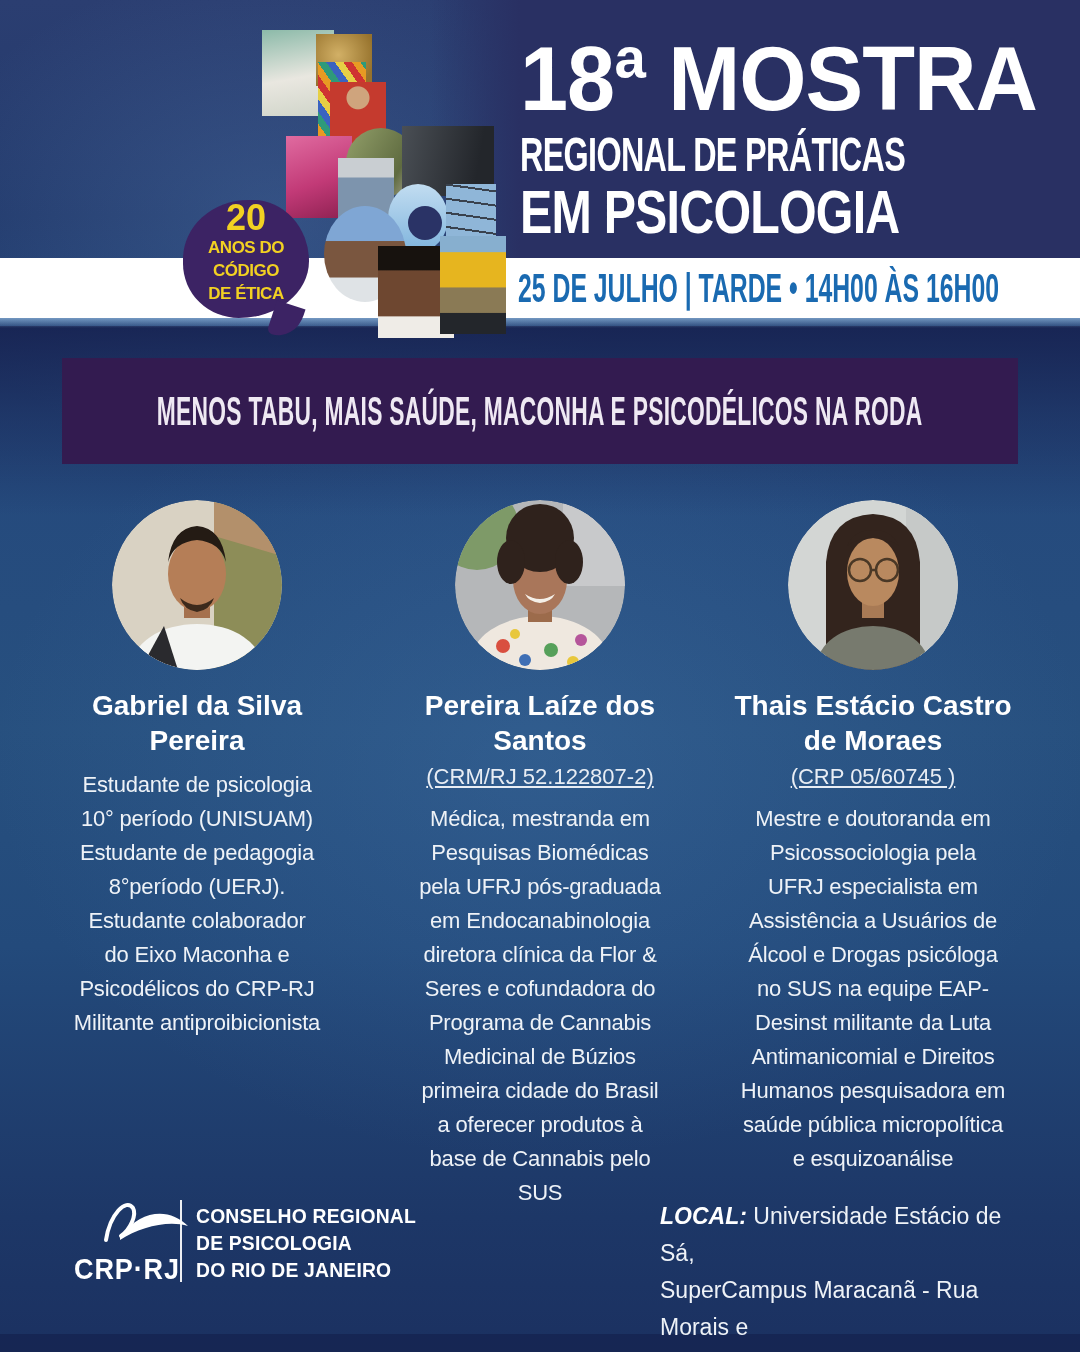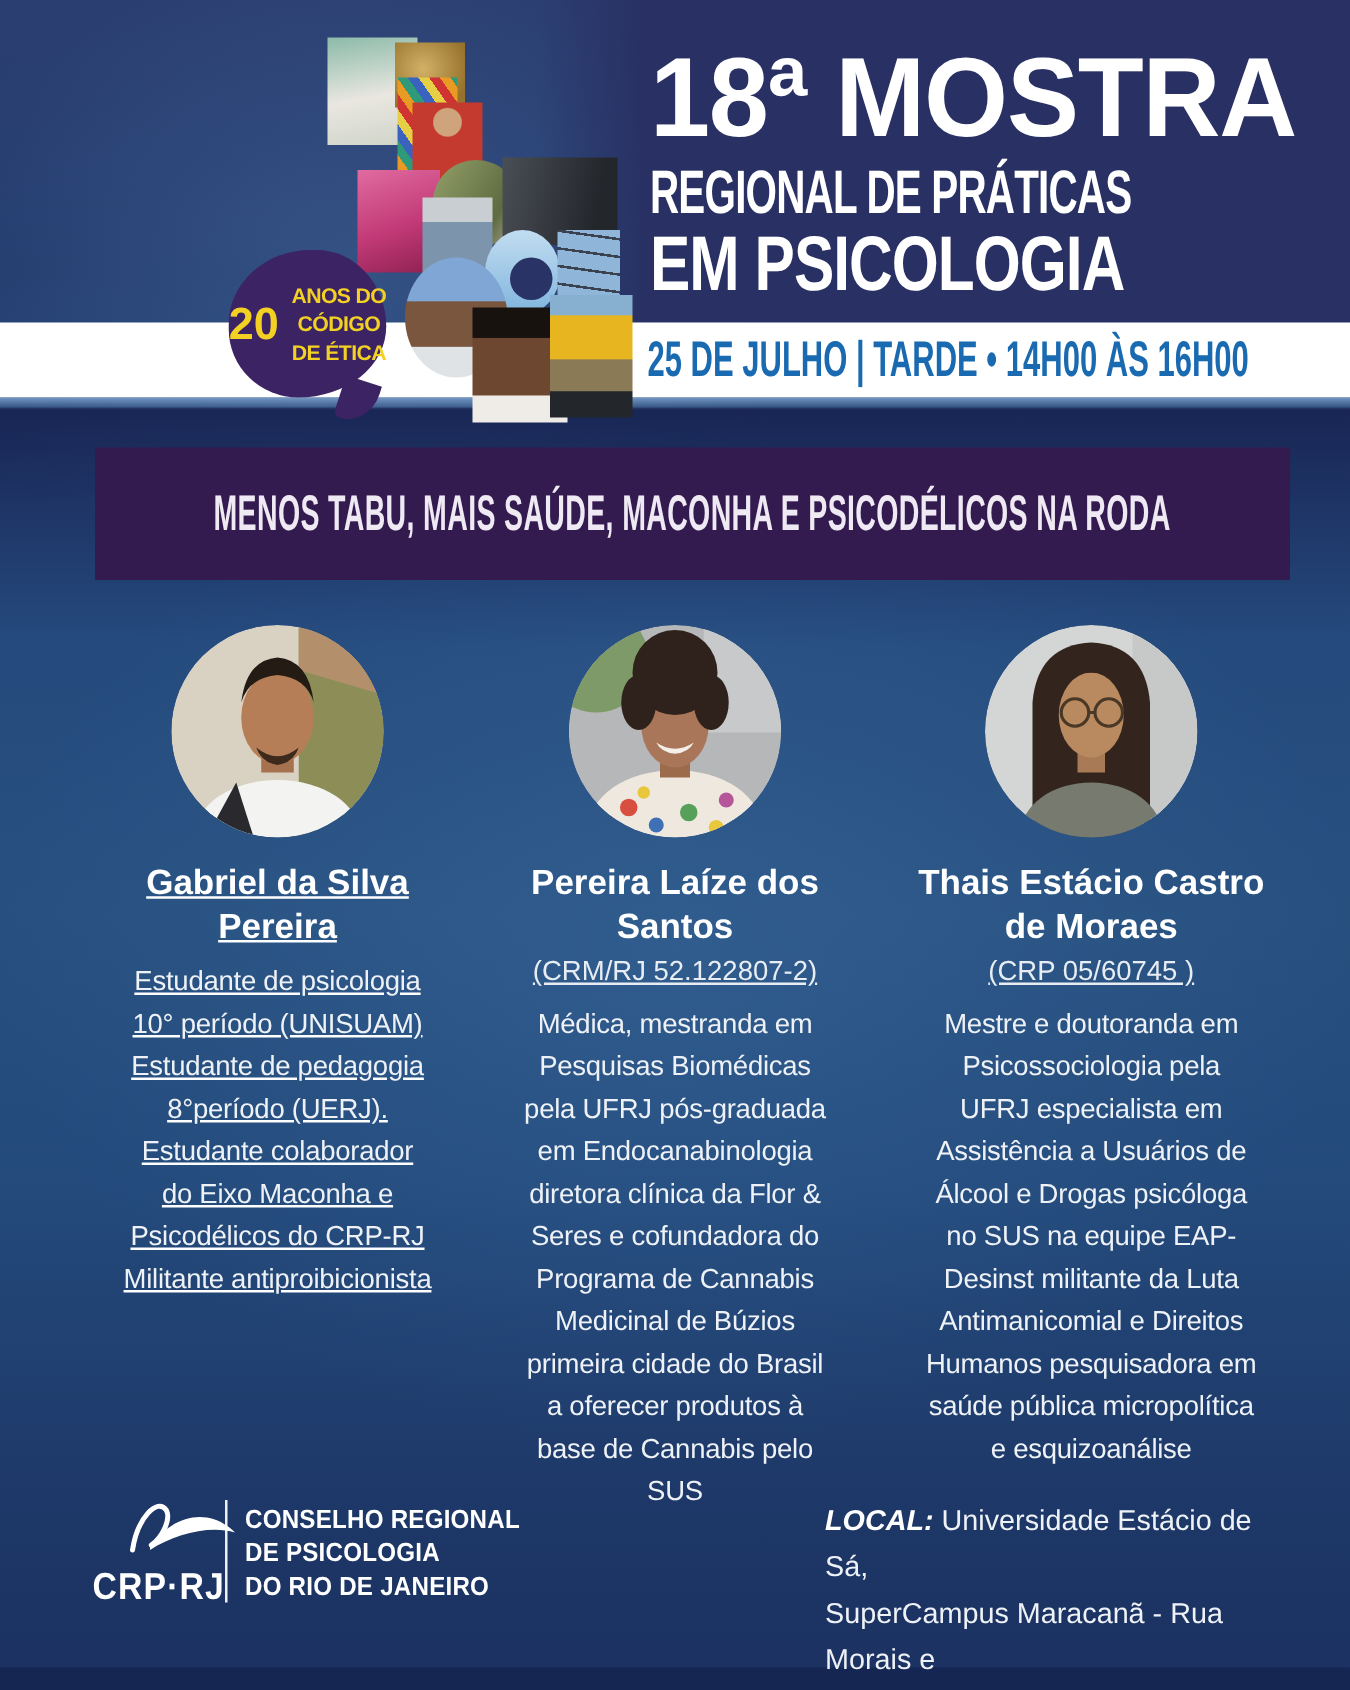--- a/index.html
+++ b/index.html
@@ -30,37 +30,37 @@
   .date-line{left:518px;top:258px;height:60px;display:flex;align-items:center;z-index:2;
     font-size:40px;font-weight:700;color:var(--date-blue,#1a6ab1);
     transform:scaleX(.62);transform-origin:left center;white-space:nowrap;}
 
   
   .tile{position:absolute;z-index:3;}
   .round{border-radius:50%;}
   .bubble{left:183px;top:200px;width:126px;height:118px;z-index:4;
     background:var(--bubble-purple,#3c2364);
     border-radius:54% 46% 58% 46% / 52% 54% 50% 48%;
-    display:flex;flex-direction:row;justify-content:space-between;align-items:center;
+    display:flex;flex-direction:column;justify-content:flex-start;align-items:center;
     text-align:center;}
   .bubble:after{content:"";position:absolute;left:88px;top:104px;width:30px;height:34px;
     background:var(--bubble-purple,#3c2364);border-radius:0 0 90% 20%;transform:rotate(18deg);}
   .bubble .num{font-size:36px;font-weight:700;color:var(--badge-yellow,#f2d122);line-height:36px;}
   .bubble .ln{font-size:17px;font-weight:700;color:var(--badge-yellow,#f2d122);line-height:23px;
     letter-spacing:-.5px;white-space:pre-line;}
 
   
-  .banner{left:76px;top:358px;width:956px;height:106px;background:var(--banner-purple,#331b50);
+  .banner{left:62px;top:358px;width:956px;height:106px;background:var(--banner-purple,#331b50);
     z-index:2;display:flex;align-items:center;justify-content:center;}
   .banner span{font-size:40px;font-weight:700;color:#efe9f3;letter-spacing:.5px;
     transform:scaleX(.57);transform-origin:center;white-space:nowrap;}
 
   
   .speaker{position:absolute;top:500px;text-align:center;z-index:2;}
-  .sp1{left:57px;width:330px;text-decoration:underline;} .sp2{left:385px;width:310px;} .sp3{left:713px;width:320px;}
+  .sp1{left:32px;width:330px;} .sp2{left:385px;width:310px;} .sp3{left:713px;width:320px;}
   .photo{width:170px;height:170px;border-radius:50%;overflow:hidden;margin:0 auto;display:block;}
   .sp-name{margin-top:18px;font-size:28px;font-weight:700;line-height:35px;color:#fff;white-space:pre-line;}
   .sp-cred{margin-top:4px;font-size:22px;line-height:30px;color:#e8edf4;text-decoration:underline;}
   .sp-bio{margin-top:10px;font-size:22px;line-height:34px;letter-spacing:-.2px;color:#eef2f7;white-space:pre-line;}
 
   
   .footer-logo{left:74px;top:1194px;z-index:2;text-align:right;}
   .crp-name{font-size:30px;font-weight:700;letter-spacing:1px;transform:scaleX(.9);transform-origin:left center;white-space:nowrap;margin-top:2px;}
   .footer-div{left:180px;top:1200px;width:2px;height:82px;background:#fff;opacity:.92;z-index:2;}
   .org-text{left:196px;top:1202px;z-index:2;font-size:21px;font-weight:700;line-height:27px;

